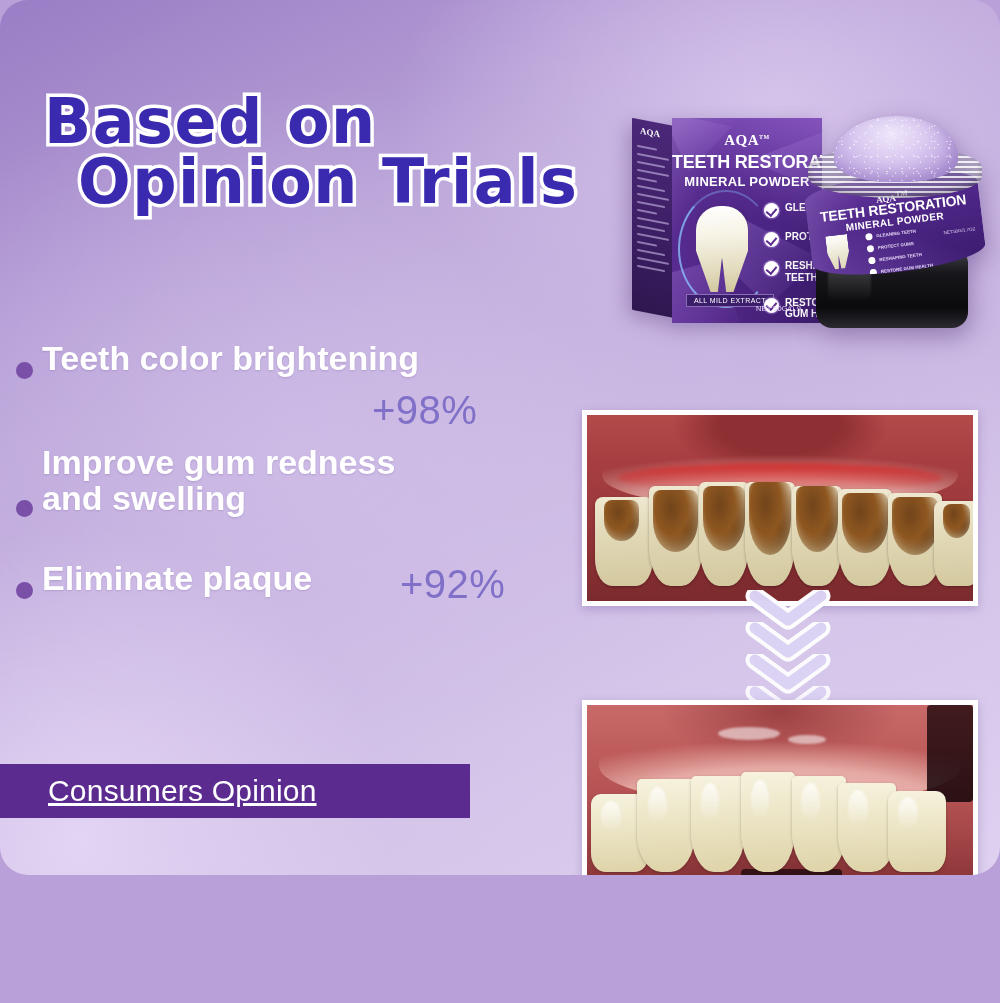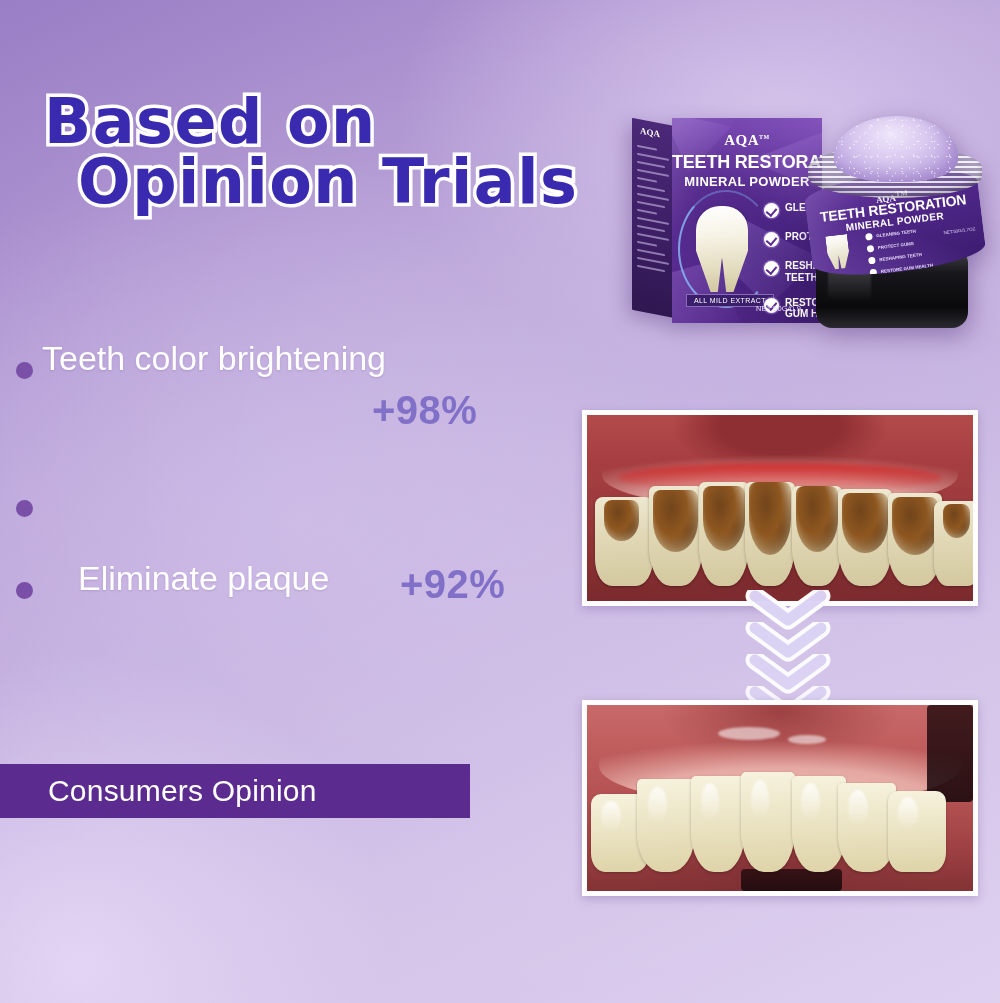--- a/index.html
+++ b/index.html
@@ -6,26 +6,27 @@
   * { margin:0; padding:0; box-sizing:border-box; }
   html,body { width:1000px; height:1003px; overflow:hidden; }
   body {
     font-family:"Liberation Sans", sans-serif;
     position:relative;
     background:#b9a0d8;
   }
 
   
   #poster {
-    position:absolute; inset:0; width:1000px; height:1003px; overflow:hidden;
+    position:absolute; inset:0; width:1000px; height:875px; overflow:hidden;
     background:
       radial-gradient(ellipse 620px 420px at 78% 12%, rgba(214,196,236,0.95) 0%, rgba(214,196,236,0) 62%),
       radial-gradient(ellipse 520px 520px at 8% 96%, rgba(228,214,245,0.92) 0%, rgba(228,214,245,0) 60%),
       radial-gradient(ellipse 760px 560px at 30% 52%, rgba(205,186,231,0.75) 0%, rgba(205,186,231,0) 66%),
       linear-gradient(155deg, #9a7ec6 0%, #a98fce 16%, #b9a3d8 34%, #c4b0df 52%, #d2c2e8 72%, #ded1f0 100%);
+    border-radius: 28px;
   }
   .vignette {
     position:absolute; inset:0;
     background:radial-gradient(ellipse 900px 760px at 50% 50%, rgba(255,255,255,0.10) 0%, rgba(255,255,255,0) 70%);
     pointer-events:none;
   }
 
   
   .headline {
     position:absolute; left:44px; top:92px; width:650px;
@@ -41,49 +42,50 @@
 
   
   .bullets { position:absolute; left:0; top:340px; width:560px; }
   .brow { position:relative; min-height:112px; }
   .dot {
     position:absolute; width:17px; height:17px; border-radius:50%;
     background:#7a4fa8; left:16px;
   }
   .btext {
     position:absolute; left:42px; color:#ffffff; font-size:34px;
-    line-height:1.06; font-weight:400; text-shadow:0 1px 2px rgba(110,80,150,0.25);
+    line-height:1.06; font-weight:700; text-shadow:0 1px 2px rgba(110,80,150,0.25);
     white-space:pre-line;
   }
   .pct {
-    position:absolute; color:#8070c8; font-size:40px; font-weight:700;
+    position:absolute; color:#8070c8; font-size:40px; font-weight:400;
     letter-spacing:0.5px;
   }
 
   #row1 .dot  { top:22px; }
   #row1 .btext{ top:0px; }
   #row1 .pct  { left:372px; top:48px; }
 
   #row2 .dot  { top:48px; }
   #row2 .btext{ top:-8px; }
   #row2 .pct  { left:372px; top:40px; }
 
   #row3 .dot  { top:18px; }
-  #row3 .btext{ top:-4px;margin-left:36px; }
+  #row3 .btext{ top:-4px; }
   #row3 .pct  { left:372px; top:-2px;margin-left:28px; }
 
   
   .banner {
     position:absolute; left:0; top:764px; width:470px; height:54px;
     background:#5b2b8f;
     display:flex; align-items:center;
   }
   .banner span {
     color:#ffffff; font-size:30px; font-weight:400; padding-left:48px;
     letter-spacing:0.2px;
+    text-decoration:underline;
   }
   .caption {
     position:absolute; left:28px; top:855px; width:560px;
     color:#ffffff; font-size:31px; line-height:1.34;
     text-shadow:0 1px 2px rgba(110,80,150,0.22);
     white-space:pre-line;
   }
 
   
   .product { position:absolute; left:622px; top:100px; width:378px; height:240px; }
@@ -354,20 +356,22 @@
   <div class="bullets">
 
     <div class="brow" id="row1">
       <span class="dot"></span>
       <span class="btext">Teeth color brightening</span>
       <span class="pct">+98%</span>
     </div>
 
     <div class="brow" id="row2">
       <span class="dot"></span>
+      <span class="btext">Improve gum redness
+and swelling</span>
     </div>
 
     <div class="brow" id="row3">
       <span class="dot"></span>
       <span class="btext">Eliminate plaque</span>
       <span class="pct">+92%</span>
     </div>
 
   </div>
 

